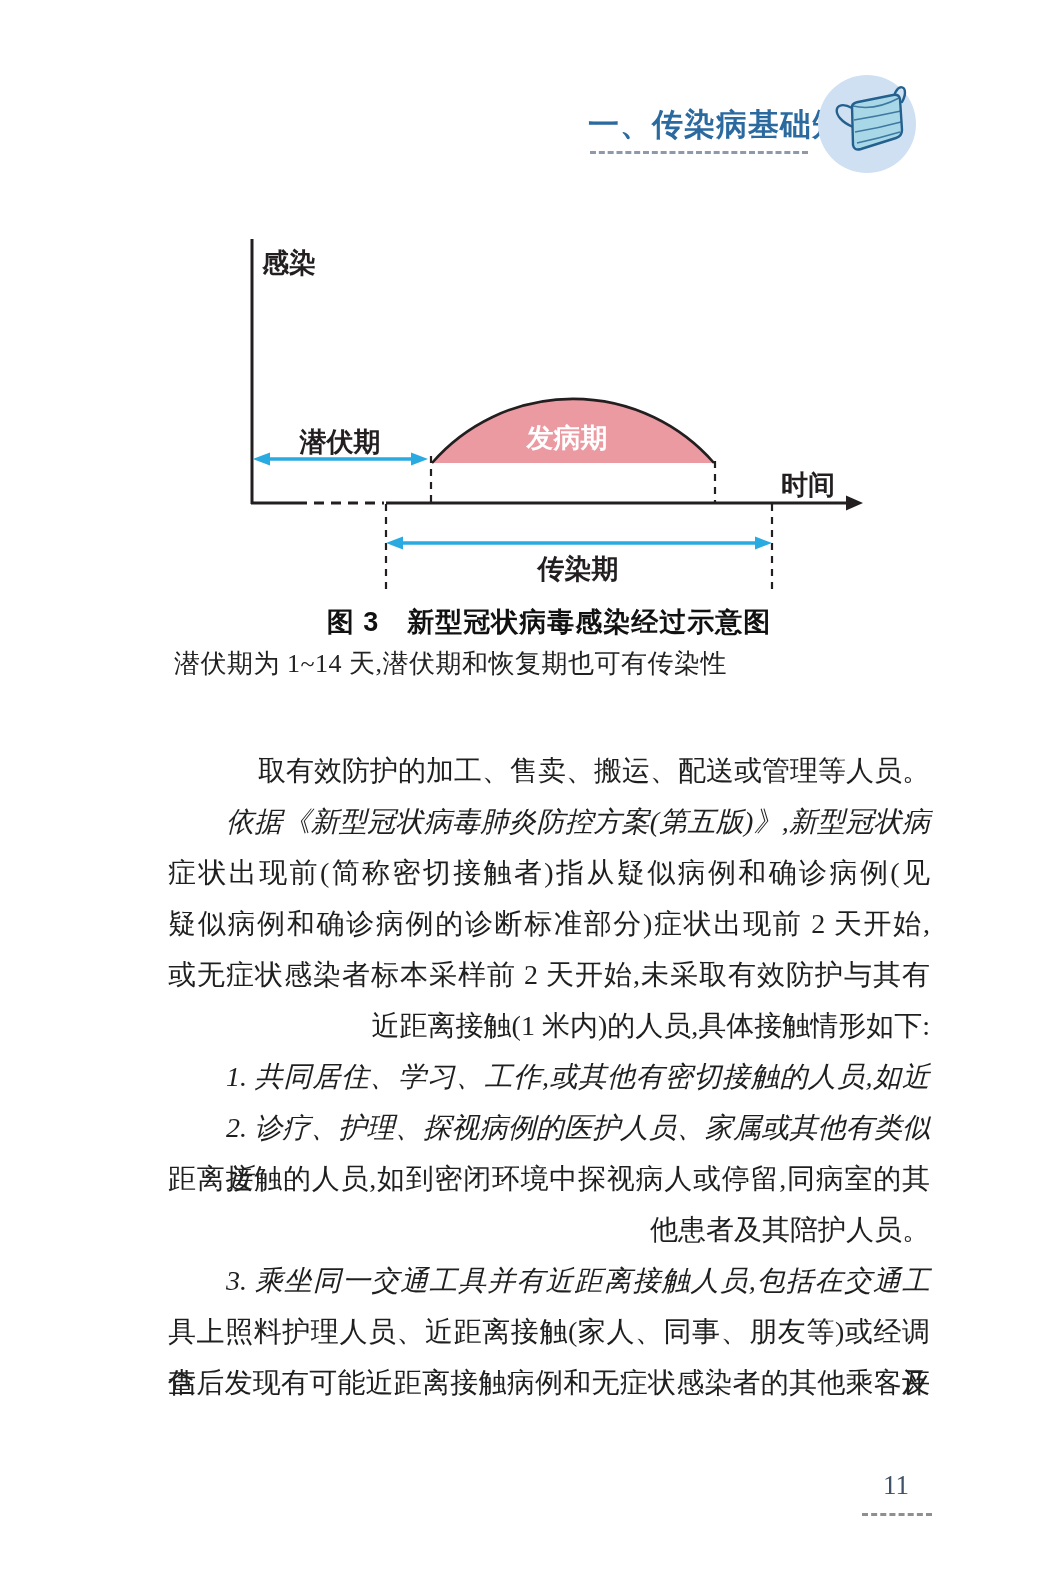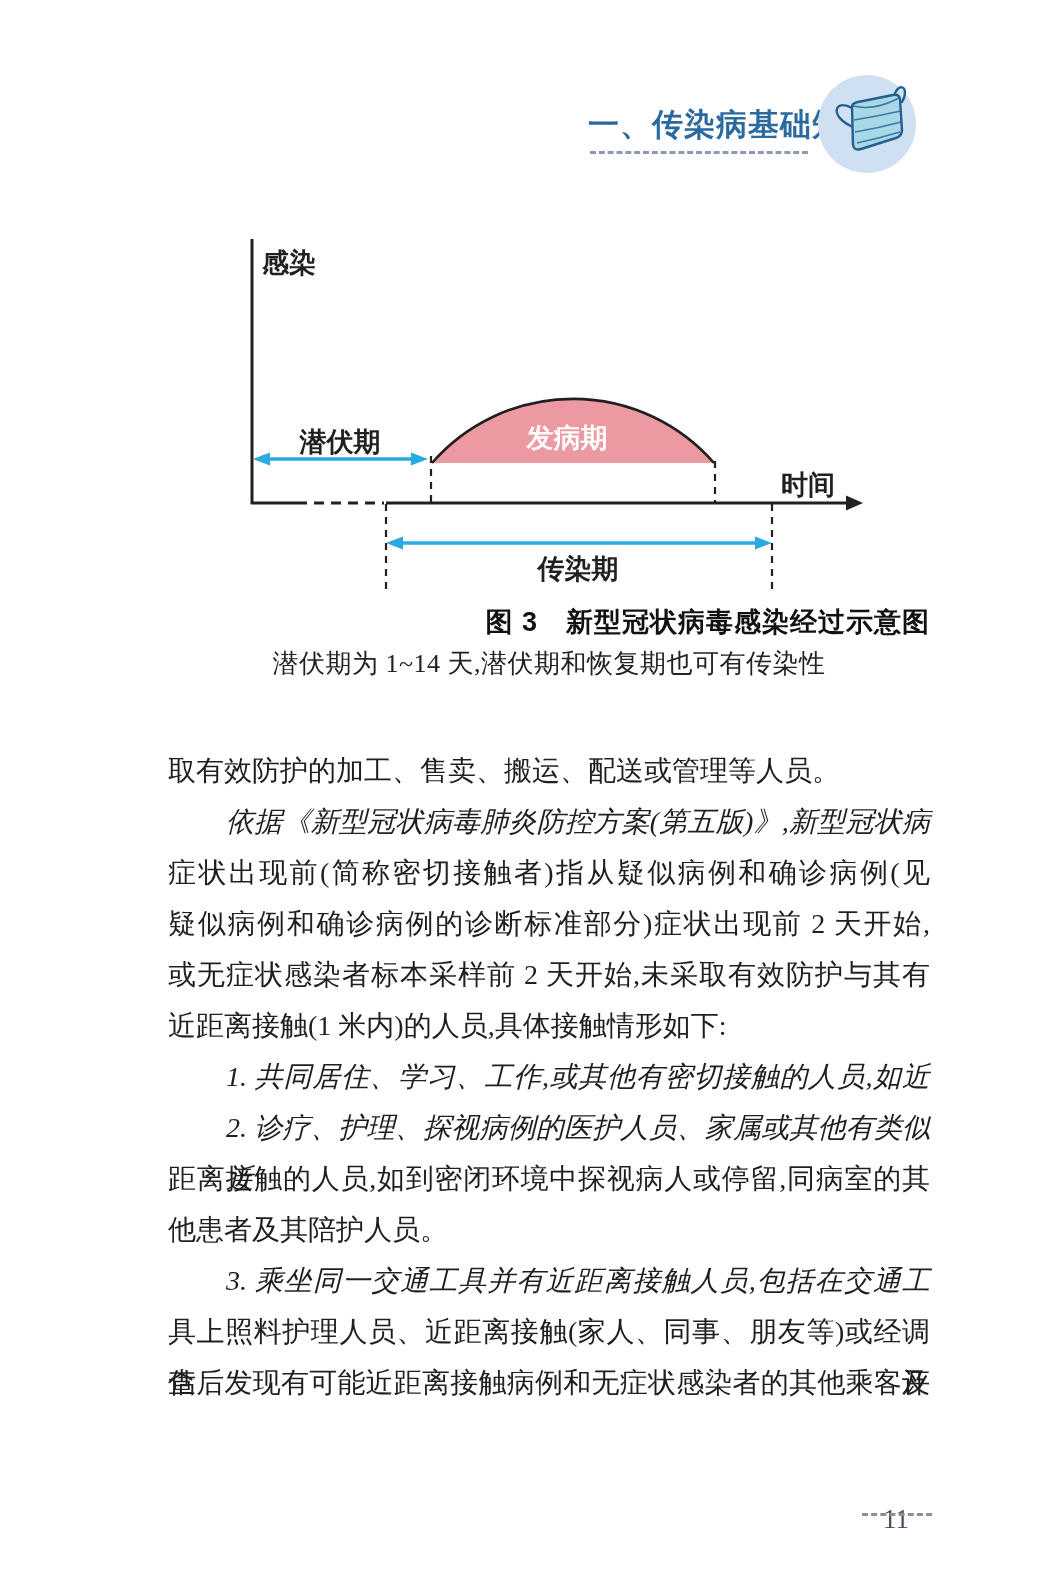--- a/index.html
+++ b/index.html
@@ -27,39 +27,39 @@
   .badge { position:absolute; left:818px; top:75px; width:98px; height:98px; }
 
   
   .figure-svg { position:absolute; left:230px; top:225px; width:640px; height:370px; }
   .fig-label {
     font-family:"Liberation Serif","DejaVu Serif",serif;
     font-weight:bold; font-size:27px; fill:#231f20;
   }
   .fig-caption {
     position:absolute; left:168px; top:604px; width:762px;
-    text-align:right;
+    text-align:center;
     font-family:"Liberation Sans","DejaVu Sans",sans-serif;
     font-weight:bold; font-size:27px; color:#111; letter-spacing:1px;
   }
   .fig-subcaption {
-    position:absolute; left:168px; top:646px; width:762px;
-    text-align:center; font-size:26px; color:#222; letter-spacing:0.5px;
+    position:absolute; left:174px; top:646px; width:762px;
+    font-size:26px; color:#222; letter-spacing:0.5px;
   }
 
   
   .body-text { position:absolute; left:168px; top:745px; width:762px; }
-  .ln { height:51px; line-height:51px; font-size:28px; white-space:nowrap; }
+  .ln { height:51px; line-height:51px; font-size:28px; white-space:nowrap;text-align:right; }
   .ln.jst { white-space:normal; text-align:justify; text-align-last:justify; }
   .ln.ind { padding-left:58px;font-style:italic; }
 
   
   .page-number {
     position:absolute; left:846px; top:1470px; width:100px;
-    text-align:center; font-size:27px; color:#3f5166;margin-top:34px;
+    text-align:center; font-size:27px; color:#3f5166;
   }
   .page-number-dashes {
     position:absolute; left:862px; top:1513px; width:70px; height:0;
     border-top:3px dashed #8f8f8f;
   }
 </style>
 </head>
 <body>
 
 <div class="page">

